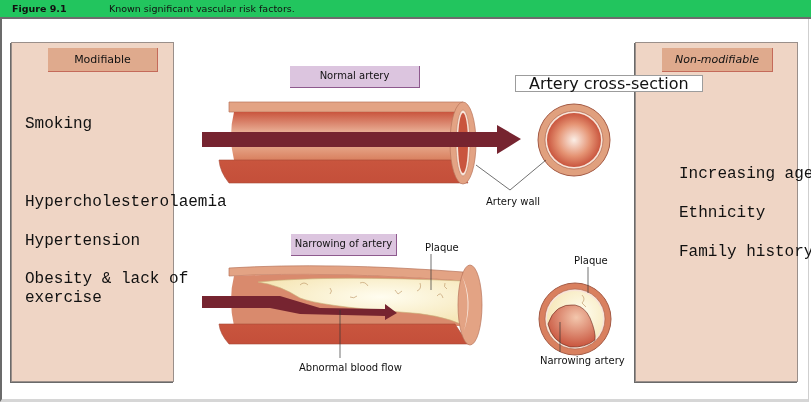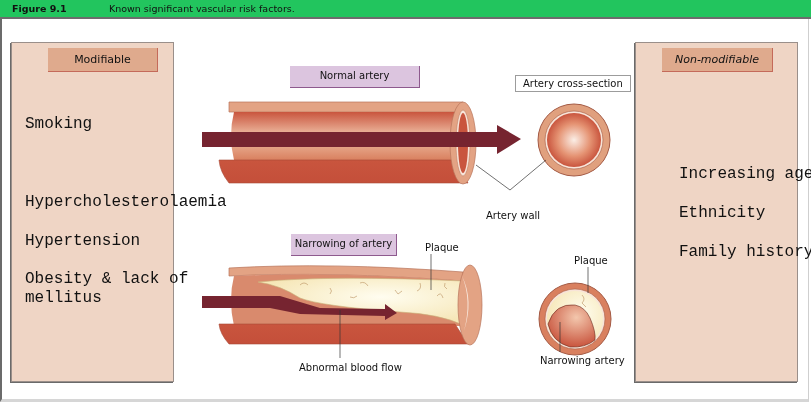--- a/index.html
+++ b/index.html
@@ -18,42 +18,42 @@
   .panel-right { left: 635px; top: 42px; width: 163px; height: 340px; }
   .tag { position: absolute; background: #dfaa8d; border-right: 1px solid #c46a5a; border-bottom: 1px solid #c46a5a;
          font-size: 11px; text-align: center; line-height: 23px; height: 24px; box-sizing: border-box; }
   .panel-left .tag { left: 22px; top: 5px; width: 110px; margin-left: 14px; }
   .panel-right .tag { left: 26px; top: 5px; width: 111px; font-style: italic; }
   .item { position: absolute; font-size: 16px; line-height: 18px; white-space: nowrap; font-family: Liberation Mono, monospace; }
   .panel-left .item { left: 13px; }
   .panel-right .item { left: 43px; }
   .label-purple { position: absolute; background: #dcc5df; border-right: 1px solid #8e5a8e; border-bottom: 1px solid #8e5a8e;
                   font-size: 10px; line-height: 20px; text-align: center; box-sizing: border-box; }
-  .boxed { position: absolute; background: #fff; border: 1px solid #9c9c9c; font-size: 10px; line-height: 15px;
-           padding: 0 7px; box-sizing: border-box; white-space: nowrap; }
+  .boxed { position: absolute; background: #fff; border: 1px solid #9c9c9c; font-size: 16px; line-height: 15px;
+           padding: 0 13px; box-sizing: border-box; white-space: nowrap; }
   .anno { position: absolute; font-size: 10px; line-height: 12px; white-space: nowrap; }
   svg.art { position: absolute; left: 0; top: 0; }
 </style>
 </head>
 <body>
 
 <div class="frame"></div>
 
 <div class="caption">
   <span class="cap-num">Figure 9.1</span>
   <span class="cap-text">Known significant vascular risk factors.</span>
 </div>
 
 <div class="panel panel-left">
   <div class="tag">Modifiable</div>
   <div class="item" style="top:72px">Smoking</div>
   <div class="item" style="top:189px">Hypertension</div>
   <div class="item" style="top:150px">Hypercholesterolaemia</div>
   <div class="item" style="top:227px">Obesity &amp; lack of</div>
-  <div class="item" style="top:246px">mellitus</div>
+  <div class="item" style="top:246px">exercise</div>
 </div>
 
 <div class="panel panel-right">
   <div class="tag">Non-modifiable</div>
   <div class="item" style="top:122px">Increasing age</div>
   <div class="item" style="top:161px">Ethnicity</div>
   <div class="item" style="top:200px">Family history</div>
 </div>
 
 <svg class="art" width="811" height="406">
@@ -129,19 +129,19 @@
     <circle cx="575" cy="319" r="28" fill="url(#plaqueG)"></circle>
     <path d="M548,324 Q555,303 575,305 Q585,307 590,318 Q596,332 595,340 Q585,348 570,347 Q552,342 548,324 Z" fill="url(#narrowLumen)" stroke="#6a2c20" stroke-width="0.6"></path>
     <path d="M582,295 q4,4 0,8 l4,4" fill="none" stroke="#b89060" stroke-width="0.6"></path>
   </g>
   <line x1="588" y1="267" x2="588" y2="293" stroke="#333" stroke-width="0.7"></line>
   <line x1="560" y1="322" x2="560" y2="352" stroke="#333" stroke-width="0.7"></line>
 </svg>
 
 <div class="label-purple" style="left:290px;top:66px;width:130px;height:22px;">Normal artery</div>
 <div class="boxed" style="left:515px;top:75px;">Artery cross-section</div>
-<div class="anno" style="left:486px;top:210px;text-align:right;">Artery wall</div>
+<div class="anno" style="left:486px;top:196px;text-align:right;">Artery wall</div>
 
 <div class="label-purple" style="left:291px;top:234px;width:106px;height:22px;">Narrowing of artery</div>
 <div class="anno" style="left:425px;top:242px;">Plaque</div>
 <div class="anno" style="left:574px;top:255px;">Plaque</div>
 <div class="anno" style="left:299px;top:362px;">Abnormal blood flow</div>
 <div class="anno" style="left:519px;top:355px;margin-left:21px;">Narrowing artery</div>
 
 </body></html>

